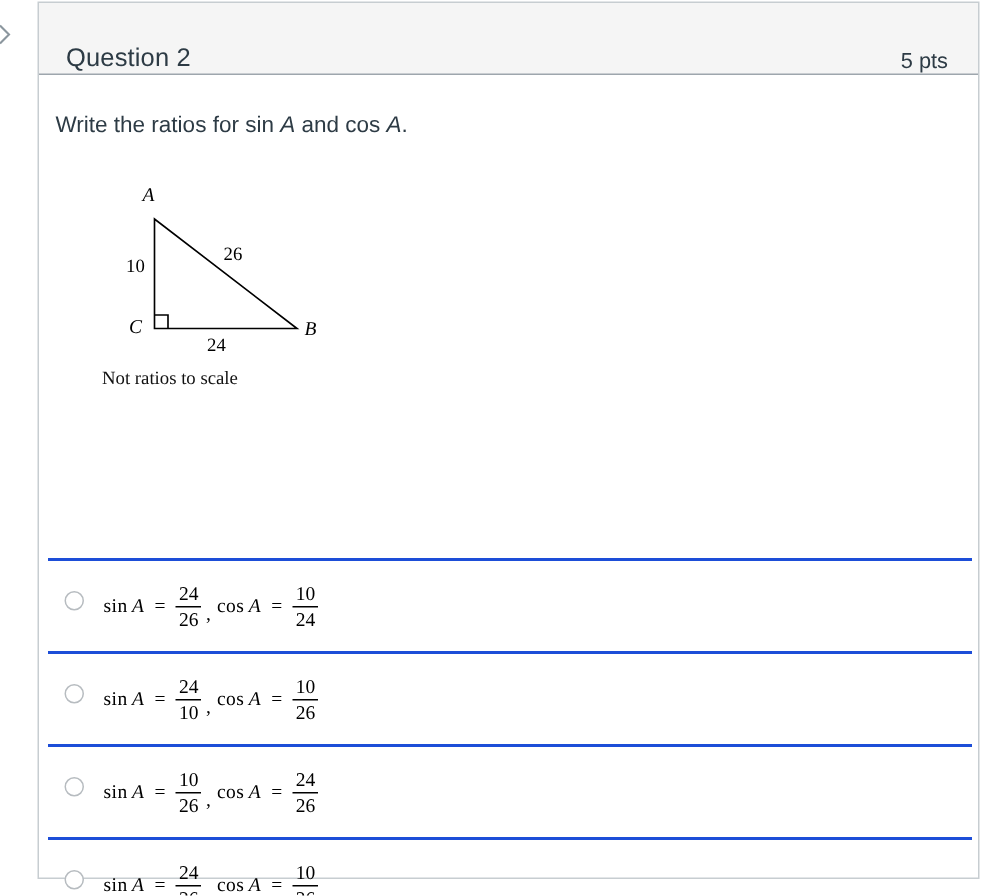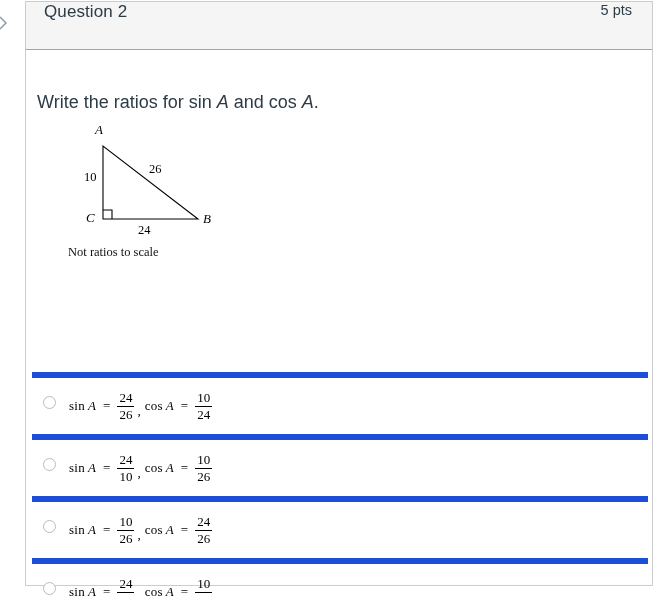--- a/index.html
+++ b/index.html
@@ -38,21 +38,21 @@
     border: 1px solid #c7cdd1;
     box-sizing: border-box;
     background: #ffffff;
   }
 
   #question-header {
     height: 48px;
     background: #f5f5f5;
     border-bottom: 1px solid #9ea6ad;
     display: flex;
-    align-items: flex-start;
+    align-items: flex-end;
     justify-content: space-between;
     padding: 0 20px 0 18px;
     box-sizing: border-box;
   }
   #question-title {
     font-size: 17px;
     color: #2d3b45;
     letter-spacing: 0.1px;
   }
   #question-points {
@@ -62,22 +62,22 @@
 
   #question-body {
     padding: 0;
     position: relative;
     height: 535px;
   }
 
   #question-text {
     position: absolute;
     left: 11px;
-    top: 42px;
-    font-size: 18px;
+    top: 25px;
+    font-size: 15px;
     color: #2d3b45;
     text-align: center;
   }
   #question-text .var {
     font-style: italic;
   }
 
   
   #figure {
     position: absolute;
@@ -100,21 +100,21 @@
   
   #answers {
     position: absolute;
     left: 6px;
     top: 322px;
     width: 616px;
   }
   .answer-row {
     position: relative;
     height: 62px;
-    border-top: 6px solid #1d4ed8;
+    border-top: 2px solid #1d4ed8;
     display: flex;
     align-items: center;
     padding-left: 11px;
     box-sizing: border-box;
   }
   .answer-radio {
     width: 11px;
     height: 11px;
     border: 1px solid #b7bcc0;
     border-radius: 50%;

